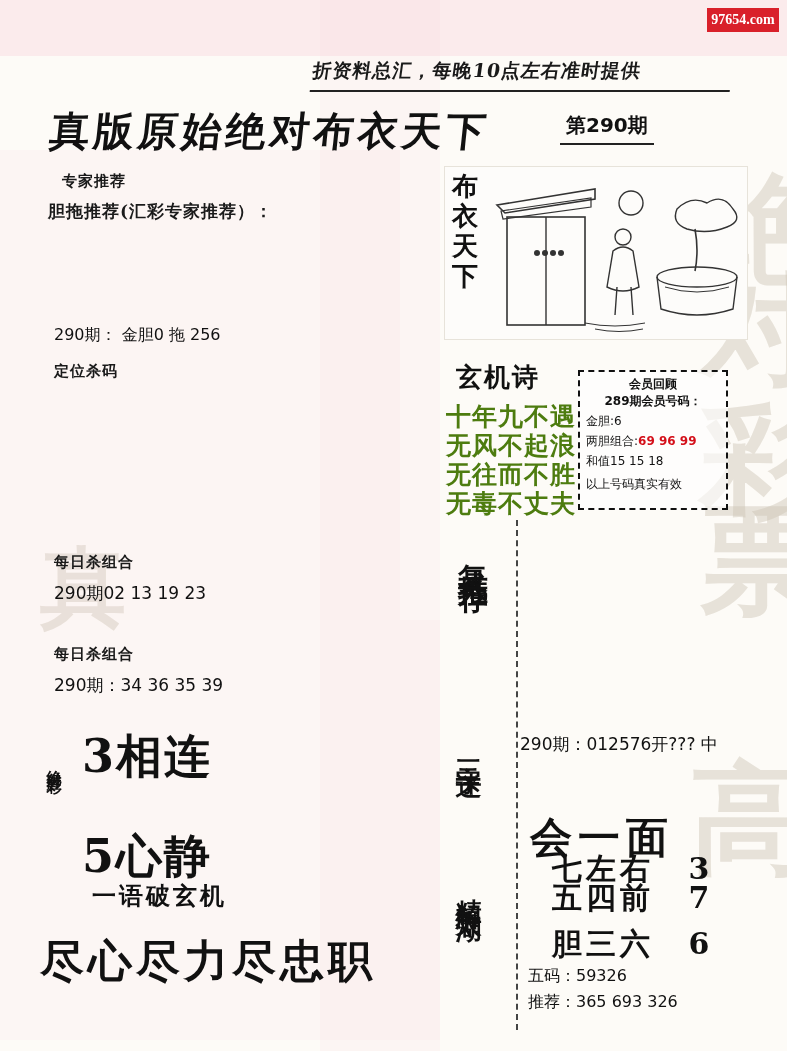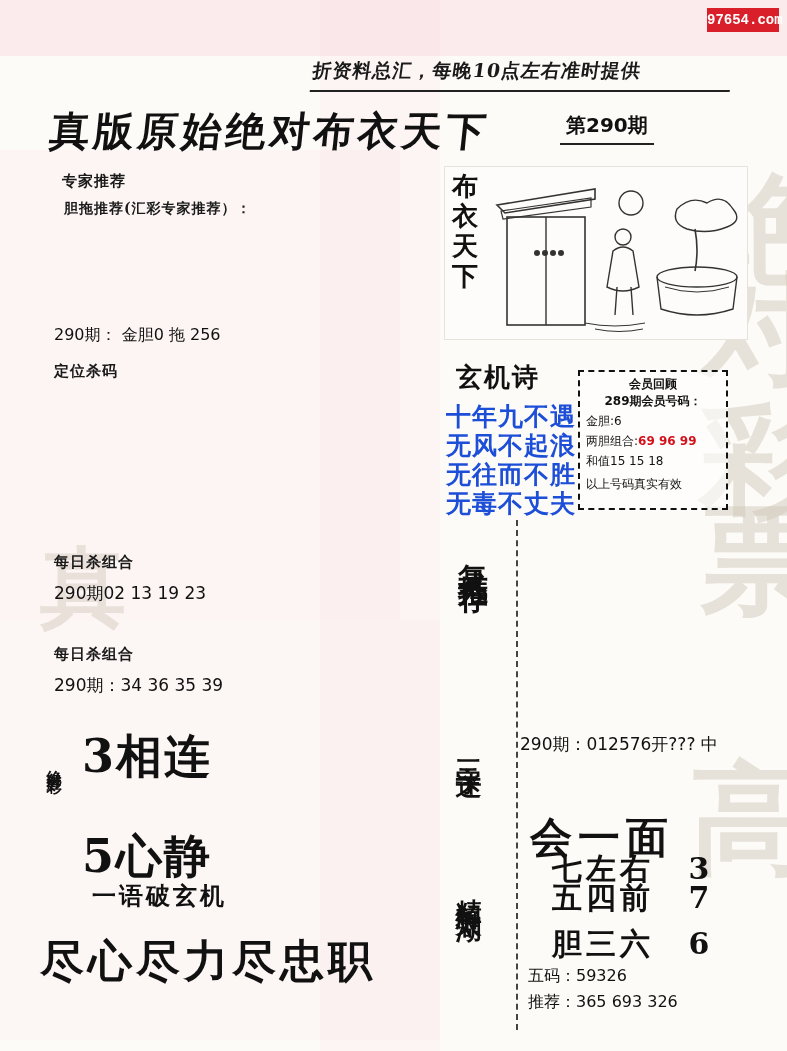--- a/index.html
+++ b/index.html
@@ -41,21 +41,21 @@
     right: 8px;
     width: 72px;
     height: 24px;
     background: #d9202a;
     color: #fff;
     font-size: 14px;
     font-weight: bold;
     text-align: center;
     line-height: 24px;
     letter-spacing: 0px;
-    font-family: Liberation Mono, monospace;
+    font-family: Liberation Serif, serif;
   }
 
   .topnote {
     position: absolute;
     top: 58px;
     left: 312px;
     width: 420px;
     font-family: "DejaVu Serif", "Liberation Serif", serif;
     font-size: 19px;
     font-weight: bold;
@@ -146,21 +146,21 @@
     font-weight: bold;
     color: #111;
     letter-spacing: 2px;
   }
   .poem-line {
     position: absolute;
     left: 446px;
     font-family: "DejaVu Serif", "Liberation Serif", serif;
     font-size: 25px;
     font-weight: bold;
-    color: #1d4ed8;
+    color: #4d7c0f;
     letter-spacing: 1px;
     white-space: nowrap;
   }
 
   
   .member-box {
     position: absolute;
     left: 578px;
     top: 370px;
     width: 150px;
@@ -263,21 +263,21 @@
   <div class="pink-band" style="left:320px; top:0; width:120px; height:1051px; opacity:.30;"></div>
   <div class="pink-band" style="left:0; top:620px; width:440px; height:420px; opacity:.25;"></div>
 
   <div class="logo">97654.com</div>
 
   <div class="topnote">折资料总汇，每晚10点左右准时提供</div>
   <div class="maintitle">真版原始绝对布衣天下</div>
   <div class="issue-top">第290期</div>
 
   <div class="lbl" style="left:62px; top:172px;">专家推荐</div>
-  <div class="lbl" style="left:64px; top:200px; font-size:14px;">胆拖推荐(汇彩专家推荐）：</div>
+  <div class="lbl" style="left:48px; top:200px; font-size:17px;">胆拖推荐(汇彩专家推荐）：</div>
   <div class="row" style="left:54px; top:325px;">290期：  金胆0    拖  256</div>
 
   <div class="lbl" style="left:54px; top:362px;">定位杀码</div>
 
   <div class="lbl" style="left:54px; top:553px;">每日杀组合</div>
   <div class="row" style="left:54px; top:582px; font-size:17px;">290期02  13  19  23</div>
 
   <div class="lbl" style="left:54px; top:645px;">每日杀组合</div>
   <div class="row" style="left:54px; top:674px; font-size:17px;">290期：34  36  35  39</div>
 

